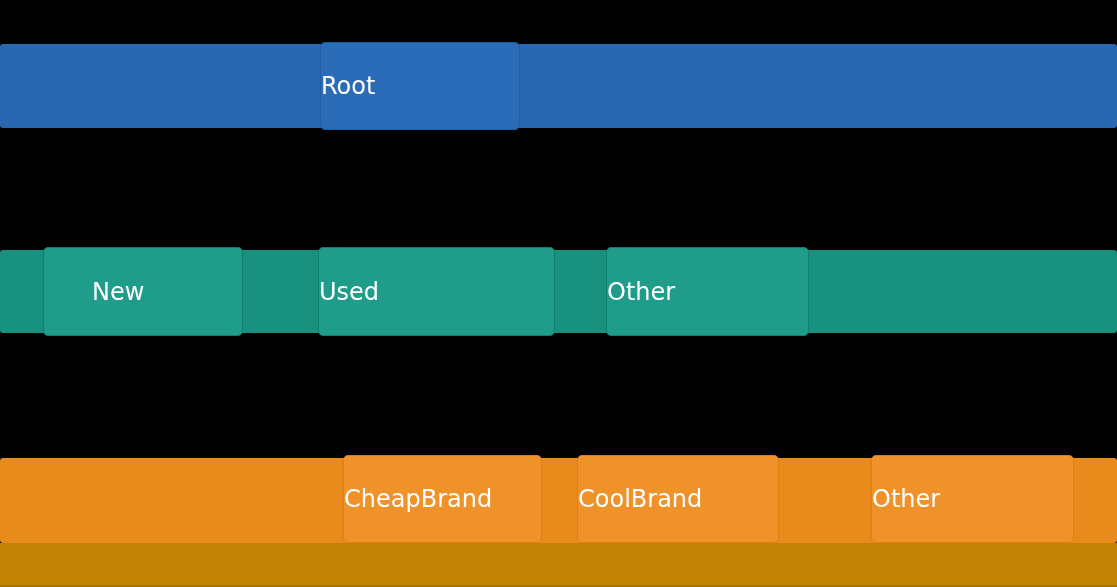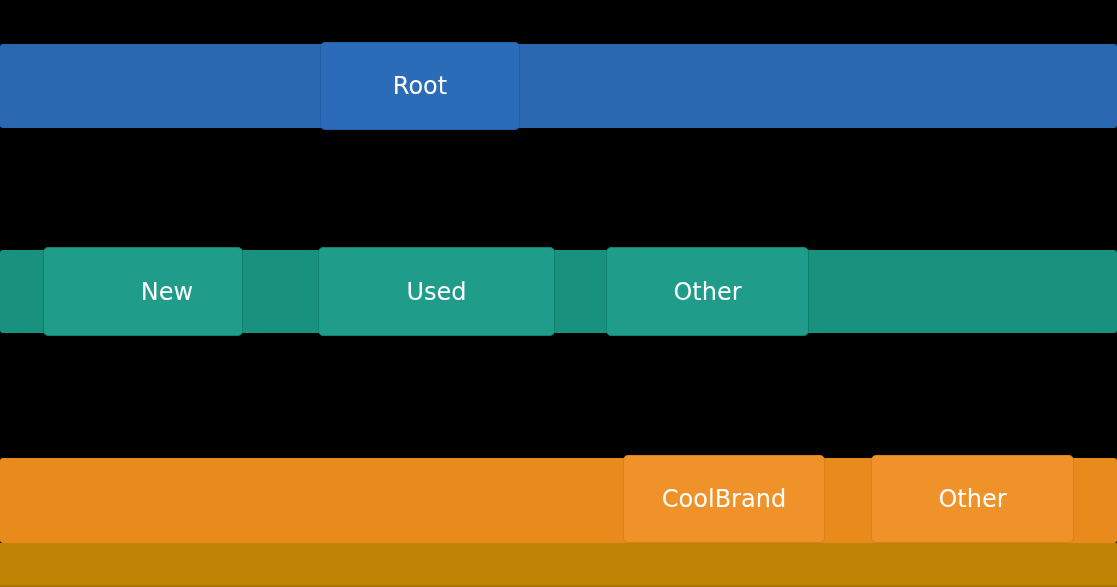--- a/index.html
+++ b/index.html
@@ -20,21 +20,20 @@
     border-radius: 3px;
   }
   .node {
     position: absolute;
     border-radius: 5px;
     border-style: solid;
     border-width: 1px;
     box-sizing: border-box;
     display: flex;
     align-items: center;
-    justify-content: center;
   }
   .node-label {
     color: #ffffff;
     font-size: 24px;
     line-height: 1;
     white-space: nowrap;
     user-select: none;
   }
   .footer-band {
     position: absolute;
@@ -54,20 +53,23 @@
     <div class="node" style="left: 43px; top: 247px; width: 200px; height: 89px; background: rgb(31, 156, 138); border-color: rgb(15, 127, 110); padding-left: 48px;">
       <span class="node-label">New</span>
     </div>
     <div class="node" style="left: 318px; top: 247px; width: 237px; height: 89px; background: rgb(31, 156, 138); border-color: rgb(15, 127, 110);">
       <span class="node-label">Used</span>
     </div>
     <div class="node" style="left: 606px; top: 247px; width: 203px; height: 89px; background: rgb(31, 156, 138); border-color: rgb(15, 127, 110);">
       <span class="node-label">Other</span>
     </div>
     <div class="band" style="left: 0px; top: 458px; width: 1117px; height: 85px; background: rgb(233, 138, 29);"></div>
-    <div class="node" style="left: 623px; top: 455px; width: 202px; height: 88px; background: rgb(240, 146, 42); border-color: rgb(220, 128, 18);">
+    <div class="node" style="left: 343px; top: 455px; width: 199px; height: 88px; background: rgb(240, 146, 42); border-color: rgb(220, 128, 18);">
+      <span class="node-label">CheapBrand</span>
+    </div>
+    <div class="node" style="left: 577px; top: 455px; width: 202px; height: 88px; background: rgb(240, 146, 42); border-color: rgb(220, 128, 18);">
       <span class="node-label">CoolBrand</span>
     </div>
     <div class="node" style="left: 871px; top: 455px; width: 203px; height: 88px; background: rgb(240, 146, 42); border-color: rgb(220, 128, 18);">
       <span class="node-label">Other</span>
     </div>
     <div class="footer-band" style="left: 0px; top: 543px; width: 1117px; height: 44px; background: rgb(192, 131, 4);"></div>
   </div>
 
 </body></html>

